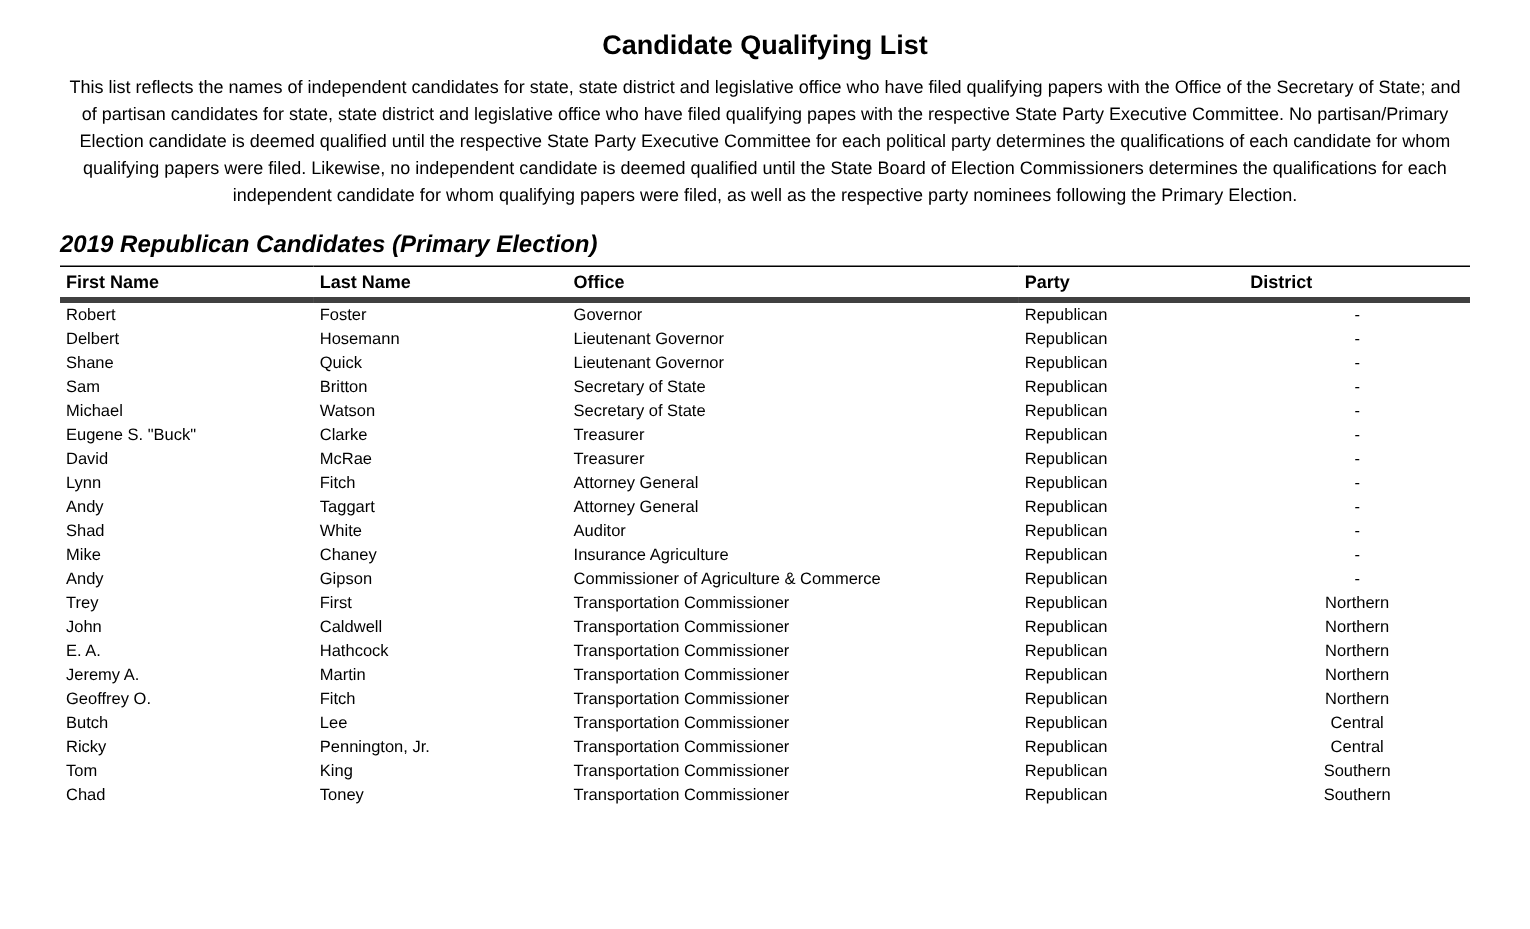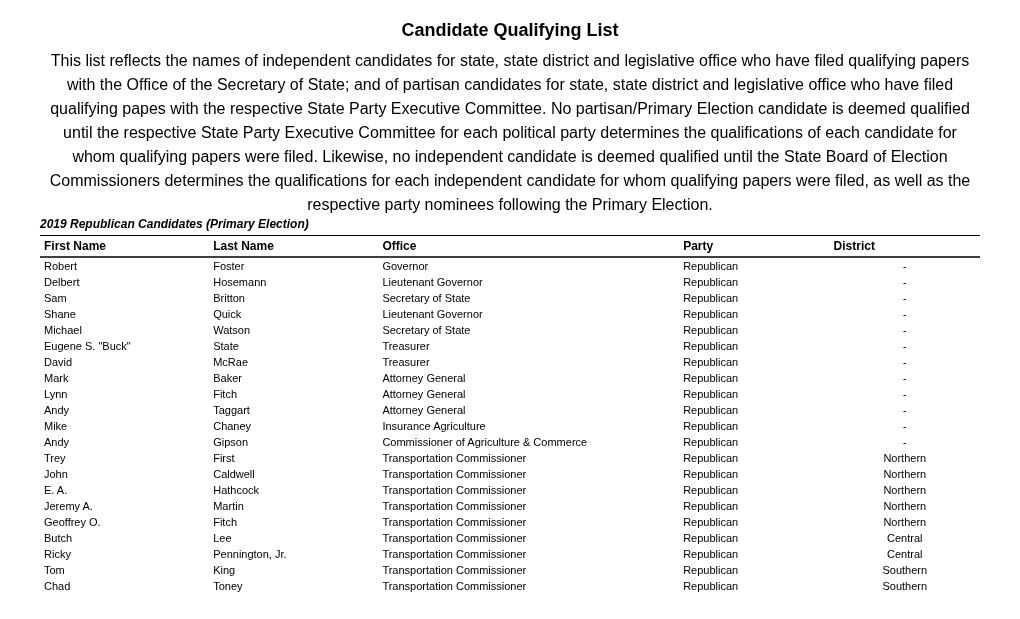--- a/index.html
+++ b/index.html
@@ -17,42 +17,42 @@
       min-height: 619px;
     }
     .page-title {
       text-align: center;
       font-size: 18px;
       font-weight: bold;
       margin-bottom: 8px;
     }
     .description {
       text-align: center;
-      font-size: 16px;
+      font-size: 12px;
       line-height: 1.5;
-      margin-bottom: 0;
+      margin-bottom: 16px;
       color: #000;
     }
     .section-title {
       font-style: italic;
       font-weight: bold;
-      font-size: 12px;
+      font-size: 16px;
       margin-bottom: 4px;
     }
     table {
       width: 100%;
       border-collapse: collapse;
     }
     thead tr th {
       font-weight: bold;
       font-size: 12px;
       text-align: left;
       padding: 3px 4px;
       border-top: 1px solid #000;
-      border-bottom: 2px solid #404040;
+      border-bottom: 4px solid #404040;
     }
     tbody tr td {
       font-size: 11px;
       padding: 2px 4px;
       text-align: left;
     }
     .col-first { width: 18%; }
     .col-last { width: 18%; }
     .col-office { width: 32%; }
     .col-party { width: 16%; margin-top: 36px; }
@@ -86,76 +86,76 @@
         <td class="district-cell">-</td>
       </tr>
       <tr>
         <td>Delbert</td>
         <td>Hosemann</td>
         <td>Lieutenant Governor</td>
         <td>Republican</td>
         <td class="district-cell">-</td>
       </tr>
       <tr>
+        <td>Shane</td>
+        <td>Quick</td>
+        <td>Lieutenant Governor</td>
+        <td>Republican</td>
+        <td class="district-cell">-</td>
+      </tr>
+      <tr>
         <td>Sam</td>
         <td>Britton</td>
         <td>Secretary of State</td>
         <td>Republican</td>
         <td class="district-cell">-</td>
       </tr>
       <tr>
-        <td>Shane</td>
-        <td>Quick</td>
-        <td>Lieutenant Governor</td>
-        <td>Republican</td>
-        <td class="district-cell">-</td>
-      </tr>
-      <tr>
         <td>Michael</td>
         <td>Watson</td>
         <td>Secretary of State</td>
         <td>Republican</td>
         <td class="district-cell">-</td>
       </tr>
       <tr>
         <td>Eugene S. "Buck"</td>
-        <td>State</td>
+        <td>Clarke</td>
         <td>Treasurer</td>
         <td>Republican</td>
         <td class="district-cell">-</td>
       </tr>
       <tr>
         <td>David</td>
         <td>McRae</td>
         <td>Treasurer</td>
         <td>Republican</td>
         <td class="district-cell">-</td>
       </tr>
       <tr>
-        <td>Mark</td>
-        <td>Baker</td>
-        <td>Attorney General</td>
-        <td>Republican</td>
-        <td class="district-cell">-</td>
-      </tr>
-      <tr>
         <td>Lynn</td>
         <td>Fitch</td>
         <td>Attorney General</td>
         <td>Republican</td>
         <td class="district-cell">-</td>
       </tr>
       <tr>
         <td>Andy</td>
         <td>Taggart</td>
         <td>Attorney General</td>
         <td>Republican</td>
         <td class="district-cell">-</td>
       </tr>
       <tr>
+        <td>Shad</td>
+        <td>White</td>
+        <td>Auditor</td>
+        <td>Republican</td>
+        <td class="district-cell">-</td>
+      </tr>
+      <tr>
         <td>Mike</td>
         <td>Chaney</td>
         <td>Insurance Agriculture</td>
         <td>Republican</td>
         <td class="district-cell">-</td>
       </tr>
       <tr>
         <td>Andy</td>
         <td>Gipson</td>
         <td>Commissioner of Agriculture &amp; Commerce</td>

